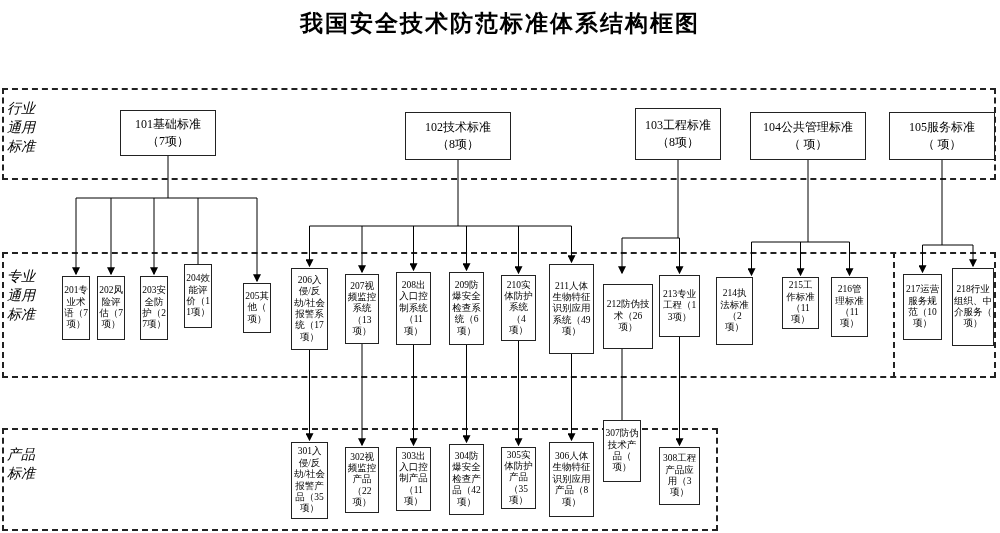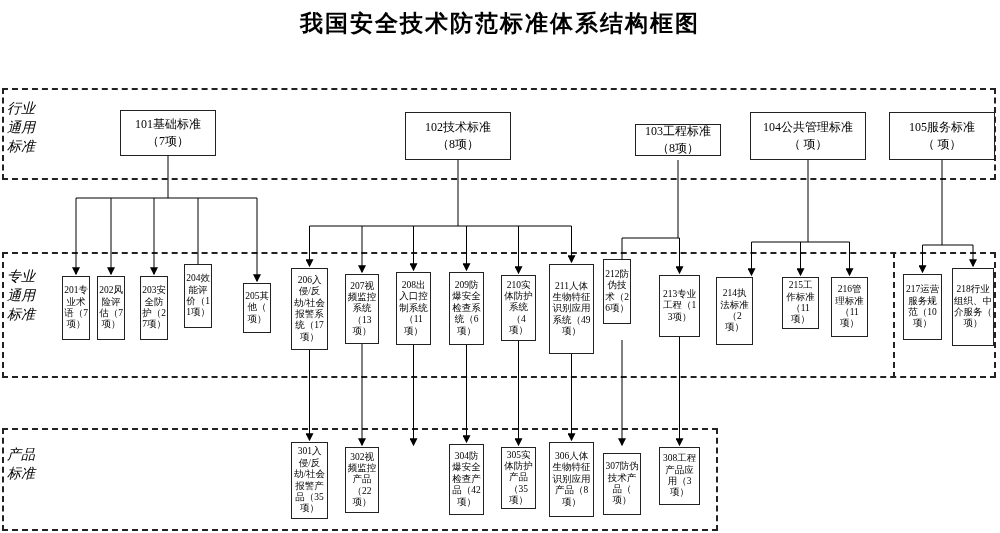--- a/index.html
+++ b/index.html
@@ -94,21 +94,21 @@
   </svg>
 
   <div class="box top" style="left:120px;top:110px;width:96px;height:46px">
     <div>101基础标准</div>
     <div>（7项）</div>
   </div>
   <div class="box top" style="left:405px;top:112px;width:106px;height:48px">
     <div>102技术标准</div>
     <div>（8项）</div>
   </div>
-  <div class="box top" style="left:635px;top:124px;width:86px;height:32px">
+  <div class="box top" style="left:635px;top:108px;width:86px;height:52px">
     <div>103工程标准</div>
     <div>（8项）</div>
   </div>
   <div class="box top" style="left:750px;top:112px;width:116px;height:48px">
     <div>104公共管理标准</div>
     <div>（ 项）</div>
   </div>
   <div class="box top" style="left:889px;top:112px;width:106px;height:48px">
     <div>105服务标准</div>
     <div>（ 项）</div>
@@ -118,29 +118,30 @@
   <div class="box mid" style="left:97px;top:276px;width:28px;height:64px">202风险评估（7项）</div>
   <div class="box mid" style="left:140px;top:276px;width:28px;height:64px">203安全防护（27项）</div>
   <div class="box mid" style="left:184px;top:264px;width:28px;height:64px">204效能评价（11项）</div>
   <div class="box mid" style="left:243px;top:283px;width:28px;height:50px">205其他（ 项）</div>
   <div class="box mid" style="left:291px;top:268px;width:37px;height:82px">206入侵/反劫/社会报警系统（17项）</div>
   <div class="box mid" style="left:345px;top:274px;width:34px;height:70px">207视频监控系统（13项）</div>
   <div class="box mid" style="left:396px;top:272px;width:35px;height:73px">208出入口控制系统（11项）</div>
   <div class="box mid" style="left:449px;top:272px;width:35px;height:73px">209防爆安全检查系统（6项）</div>
   <div class="box mid" style="left:501px;top:275px;width:35px;height:66px">210实体防护系统（4项）</div>
   <div class="box mid" style="left:549px;top:264px;width:45px;height:90px">211人体生物特征识别应用系统（49项）</div>
-  <div class="box mid" style="left:603px;top:259px;width:28px;height:65px">212防伪技术（26项）</div>
+  <div class="box mid" style="left:603px;top:284px;width:50px;height:65px">212防伪技术（26项）</div>
   <div class="box mid" style="left:659px;top:275px;width:41px;height:62px">213专业工程（13项）</div>
   <div class="box mid" style="left:716px;top:277px;width:37px;height:68px">214执法标准（2项）</div>
   <div class="box mid" style="left:782px;top:277px;width:37px;height:52px">215工作标准（11项）</div>
   <div class="box mid" style="left:831px;top:277px;width:37px;height:60px">216管理标准（11项）</div>
   <div class="box mid" style="left:903px;top:274px;width:39px;height:66px">217运营服务规范（10项）</div>
   <div class="box mid" style="left:952px;top:268px;width:42px;height:78px">218行业组织、中介服务（ 项）</div>
 
   <div class="box bot" style="left:291px;top:442px;width:37px;height:77px">301入侵/反劫/社会报警产品（35项）</div>
   <div class="box bot" style="left:345px;top:447px;width:34px;height:66px">302视频监控产品（22项）</div>
+  <div class="box bot" style="left:396px;top:447px;width:35px;height:64px">303出入口控制产品（11项）</div>
   <div class="box bot" style="left:449px;top:444px;width:35px;height:71px">304防爆安全检查产品（42项）</div>
   <div class="box bot" style="left:501px;top:447px;width:35px;height:62px">305实体防护产品（35项）</div>
   <div class="box bot" style="left:549px;top:442px;width:45px;height:75px">306人体生物特征识别应用产品（8项）</div>
-  <div class="box bot" style="left:603px;top:453px;width:38px;height:62px">307防伪技术产品（ 项）</div>
+  <div class="box bot" style="left:603px;top:420px;width:38px;height:62px">307防伪技术产品（ 项）</div>
   <div class="box bot" style="left:659px;top:447px;width:41px;height:58px">308工程产品应用（3项）</div>
 
 </div>
 
 </body></html>

